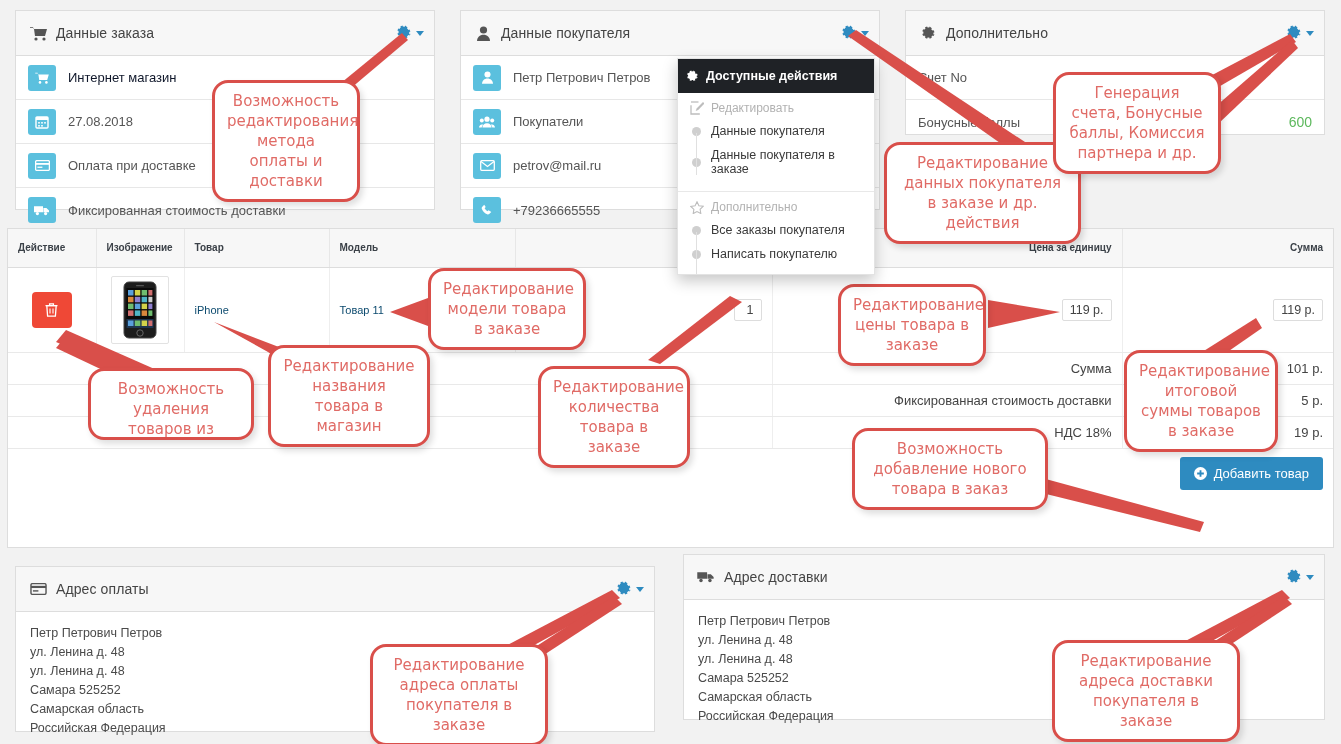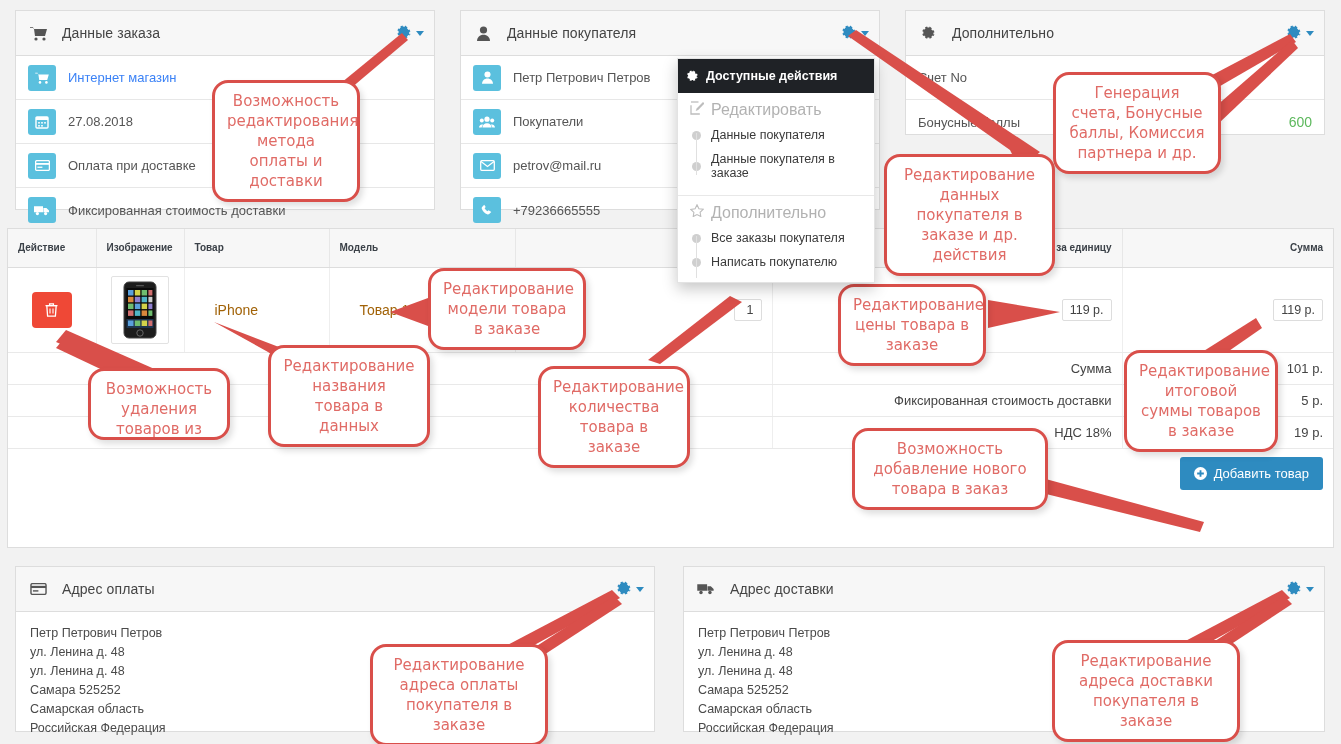--- a/index.html
+++ b/index.html
@@ -32,21 +32,20 @@
   .panel-head .head-icon {
     width:20px; height:18px;
     margin-right:8px;
     display:inline-flex; align-items:center; justify-content:center;
     color:#555;
   }
   .panel-title {
     font-size:14px;
     color:#444;
     letter-spacing:.1px;
-    margin-left:6px;
   }
   .gear-wrap {
     position:absolute; right:10px; top:50%; transform:translateY(-50%);
     display:flex; align-items:center; gap:4px;
     cursor:pointer;
   }
   .gear { width:16px; height:16px; display:block; }
   .caret {
     width:0;height:0;
     border-left:4px solid transparent;
@@ -61,21 +60,21 @@
     padding:0 12px;
   }
   .panel-row:last-child { border-bottom:none; }
   .sq-icon {
     width:28px;height:26px;border-radius:3px;
     background:#5bc0de;
     display:inline-flex;align-items:center;justify-content:center;
     color:#fff; flex:none; margin-right:12px;
   }
   .row-text { font-size:13px; color:#555; }
-  .row-link { font-size:13px; color:#3b82f6; }
+  .row-link { font-size:13px; color:#0f172a; }
 
   
   .plain-row {
     display:flex;align-items:center;justify-content:space-between;
     height:44px;border-bottom:1px solid #e7e7e7;padding:0 12px;
   }
   .plain-row:last-child{border-bottom:none;}
   .plain-label{font-size:13px;color:#555;}
   .plain-value{font-size:14px;color:#5cb85c;}
 
@@ -88,23 +87,23 @@
     box-shadow:0 6px 14px rgba(0,0,0,.22);
     z-index:40;
   }
   .dd-head {
     background:#1f2226; color:#fff;
     height:34px; display:flex;align-items:center;
     padding:0 8px; font-size:12.5px; font-weight:bold;
   }
   .dd-head svg{margin-right:7px;}
   .dd-section {
-    display:flex;align-items:flex-start;
+    display:flex;align-items:center;
     padding:8px 8px 4px 12px;
-    color:#b2b2b2;font-size:16px;
+    color:#b2b2b2;font-size:12px;
   }
   .dd-section svg{margin-right:7px;}
   .dd-item {
     display:flex;align-items:center;
     padding:5px 12px 5px 12px;
     font-size:12.5px;color:#3a3a3a;
     cursor:pointer;
   }
   .dd-bullet {
     width:9px;height:9px;border-radius:50%;
@@ -148,21 +147,21 @@
     width:40px;height:36px;border-radius:4px;
     background:#ef4836;border:none;
     display:inline-flex;align-items:center;justify-content:center;
     cursor:pointer;
   }
   .thumb {
     width:58px;height:68px;border:1px solid #e2e2e2;background:#fff;
     display:inline-flex;align-items:center;justify-content:center;
     border-radius:2px;
   }
-  .prod-link{ color:#a16207; text-decoration:none; font-size:14px;margin-left:20px;}
+  .prod-link{ color:#0c4a6e; text-decoration:none; font-size:11px;}
   .cell-input {
     display:inline-block;
     min-width:28px;
     padding:3px 7px;
     border:1px solid #ddd;
     background:#fff;
     border-radius:2px;
     font-size:12.5px;
     color:#444;
     text-align:right;
@@ -540,21 +539,21 @@
     <div class="addr-body">
       <div class="addr-line">Петр Петрович Петров</div>
       <div class="addr-line">ул. Ленина д. 48</div>
       <div class="addr-line">ул. Ленина д. 48</div>
       <div class="addr-line">Самара 525252</div>
       <div class="addr-line">Самарская область</div>
       <div class="addr-line">Российская Федерация</div>
     </div>
   </div>
 
-  <div class="panel" style="left:683px;top:566px;width:642px;height:166px;">
+  <div class="panel" style="left:683px;top:554px;width:642px;height:166px;">
     <div class="panel-head">
       <span class="head-icon">
         <svg width="18" height="12" viewBox="0 0 16 11">
             <path fill="#555" d="M0 1.2h9v6H0zM9.4 3h3l2.6 2.6v1.6H9.4z"></path>
             <circle fill="#555" cx="3.4" cy="8.6" r="1.6"></circle>
             <circle fill="#555" cx="11.6" cy="8.6" r="1.6"></circle>
           </svg>
       </span>
       <span class="panel-title">Адрес доставки</span>
       <span class="gear-wrap">
@@ -603,29 +602,29 @@
       <polygon points="612,590 502,648 490,664 518,654 620,598"></polygon>
       <polygon points="614,596 512,662 500,676 530,664 622,604"></polygon>
 
       <polygon points="1282,590 1176,646 1164,662 1192,652 1290,598"></polygon>
       <polygon points="1284,596 1186,660 1174,674 1204,662 1292,604"></polygon>
     </g>
   </svg>
 
   <div class="callout" style="left:212px;top:80px;width:148px;">Возможность редактирования метода оплаты и доставки</div>
 
-  <div class="callout" style="left:884px;top:154px;width:171px;">Редактирование данных покупателя в заказе и др. действия</div>
+  <div class="callout" style="left:884px;top:142px;width:197px;">Редактирование данных покупателя в заказе и др. действия</div>
 
   <div class="callout" style="left:1053px;top:72px;width:168px;">Генерация счета, Бонусные баллы, Комиссия партнера и др.</div>
 
   <div class="callout" style="left:428px;top:268px;width:158px;">Редактирование модели товара в заказе</div>
 
-  <div class="callout" style="left:268px;top:345px;width:162px;">Редактирование названия товара в данных</div>
-
-  <div class="callout" style="left:88px;top:368px;width:142px;height:72px;overflow:hidden;">Возможность удаления товаров из</div>
+  <div class="callout" style="left:268px;top:345px;width:162px;">Редактирование названия товара в магазин</div>
+
+  <div class="callout" style="left:88px;top:368px;width:166px;height:72px;overflow:hidden;">Возможность удаления товаров из</div>
 
   <div class="callout" style="left:538px;top:366px;width:152px;">Редактирование количества товара в заказе</div>
 
   <div class="callout" style="left:838px;top:284px;width:148px;">Редактирование цены товара в заказе</div>
 
   <div class="callout" style="left:1124px;top:350px;width:154px;">Редактирование итоговой суммы товаров в заказе</div>
 
   <div class="callout" style="left:852px;top:428px;width:196px;">Возможность добавление нового товара в заказ</div>
 
   <div class="callout" style="left:370px;top:644px;width:178px;">Редактирование адреса оплаты покупателя в заказе</div>

